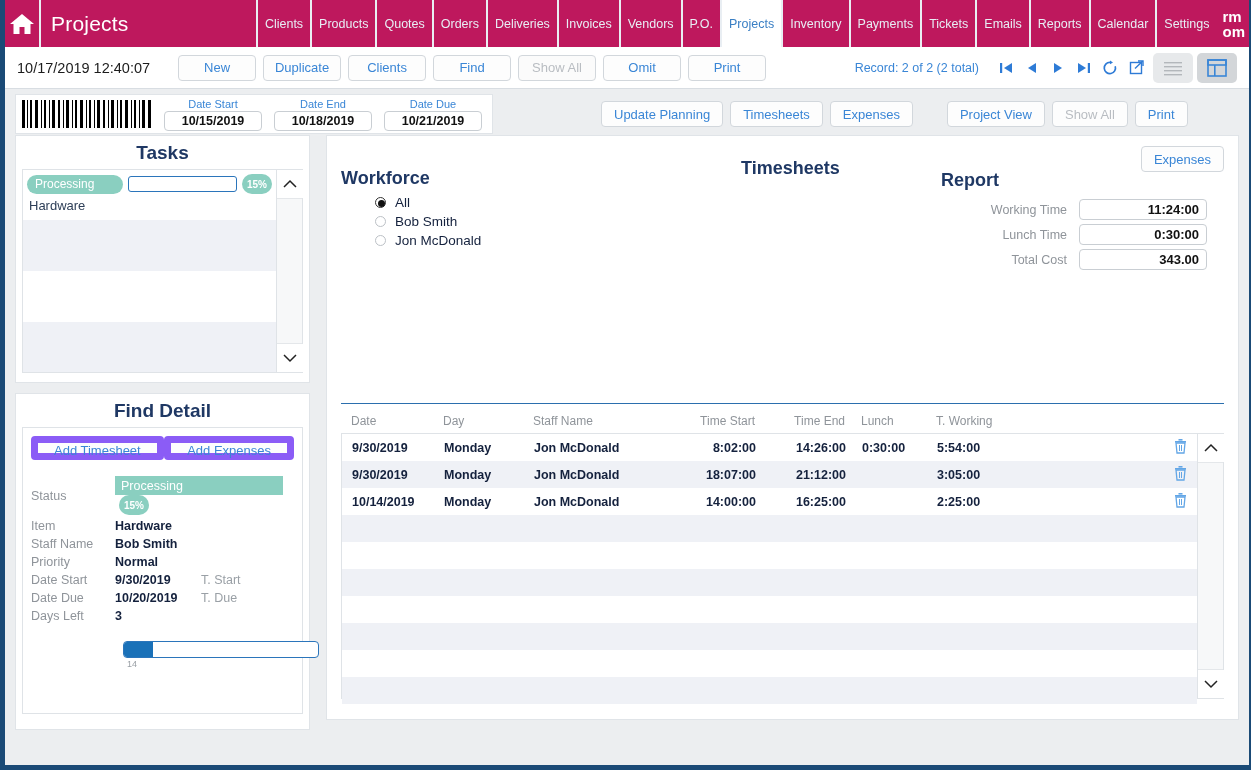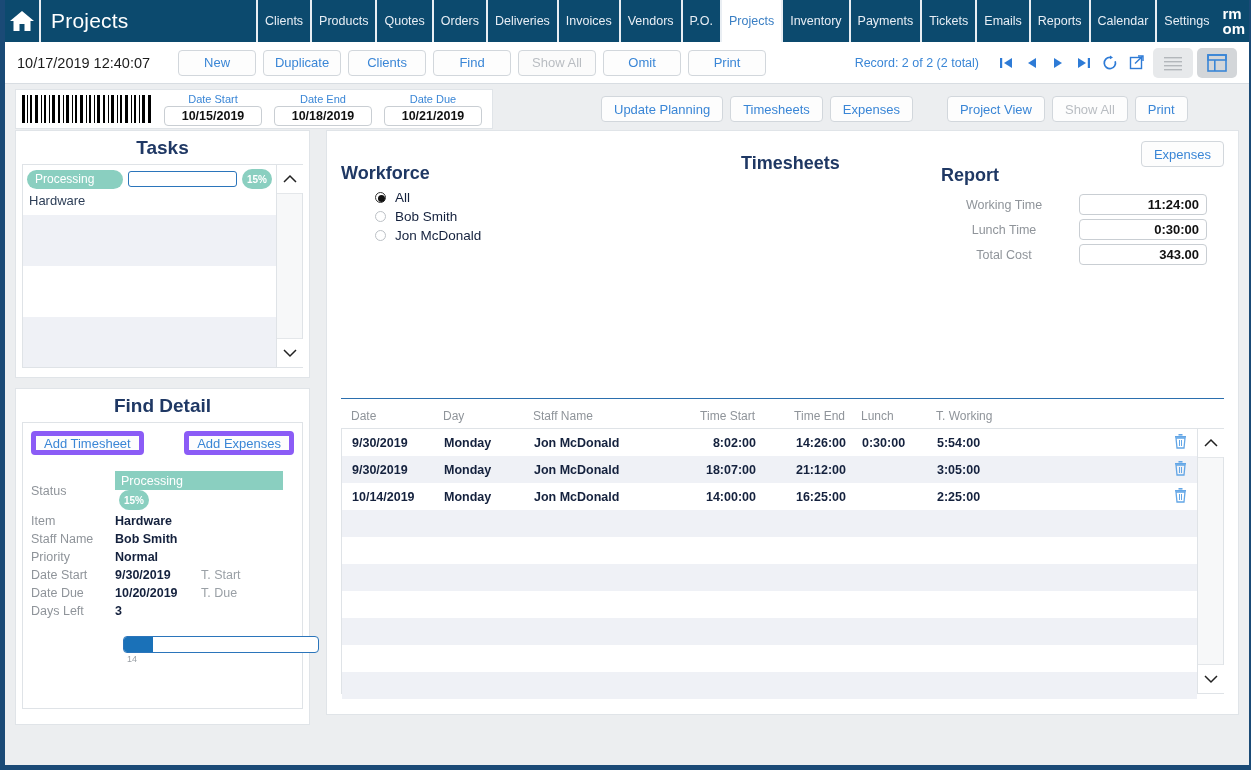--- a/index.html
+++ b/index.html
@@ -14,22 +14,22 @@
     width: 1251px; height: 770px;
     background: #eceef0;
     border-left: 5px solid #1a4a76;
     border-bottom: 5px solid #1a4a76;
     border-right: 2px solid #1a4a76;
     overflow: hidden;
   }
 
   
   .topnav {
-    height: 42px;
-    background: #0c4a6e;
+    height: 47px;
+    background: #be185d;
     display: flex;
     align-items: stretch;
     width: 100%;
     position: relative;
   }
   .home-cell {
     width: 36px;
     display: flex; align-items: center; justify-content: center;
     border-right: 2px solid #e9eef3;
   }
@@ -237,22 +237,22 @@
     cursor: pointer; color: #333;
     background: #fff;
   }
   .vscroll .track { flex: 1; width: 100%; background: #f7f8f9; border-top: 1px solid #e4e7ea; border-bottom: 1px solid #e4e7ea;}
 
   
   .detail-panel { flex: 1; padding: 0 6px 8px; }
   .detail-inner { border: 1px solid #dfe3e7; padding: 8px 8px 10px; height: 287px; }
   .detail-btns { display: flex; justify-content: space-between; margin-bottom: 14px; }
   .d-btn {
-    height: 24px; padding: 0 8px;
-    background: #fdfdfd; border: 5px solid #8b5cf6; border-radius: 4px;
+    height: 24px; padding: 0 16px;
+    background: #fdfdfd; border: 7px solid #8b5cf6; border-radius: 4px;
     color: #3a86d6; font-size: 13px; cursor: pointer;
     font-family: "Liberation Sans", sans-serif;
   }
   .d-table { width: 100%; border-collapse: collapse; }
   .d-table td { font-size: 12.5px; padding: 2px 0; vertical-align: middle; }
   .d-lab { color: #8f949a; width: 84px; }
   .d-val { color: #14213d; font-weight: bold; }
   .d-extra { color: #9aa0a6; font-weight: normal; padding-left: 6px; }
   .status-chip {
     background: #8acfc0; color: #ffffff; font-size: 12.5px;
@@ -295,21 +295,21 @@
   }
   .radio.sel { border-color: #333; }
   .radio.sel::after {
     content: ""; position: absolute; left: 2px; top: 2px;
     width: 7px; height: 7px; border-radius: 50%; background: #111;
   }
   .ts-title { position: absolute; left: 400px; top: 12px; }
   .report-block { position: absolute; left: 600px; top: 24px; width: 340px; }
   .report-rows { margin-top: 8px; }
   .rep-row { display: flex; align-items: center; margin-bottom: 4px; }
-  .rep-lab { width: 138px; text-align: center; font-size: 12.5px; color: #8f949a; padding-right: 12px; }
+  .rep-lab { width: 138px; text-align: right; font-size: 12.5px; color: #8f949a; padding-right: 12px; }
   .rep-val {
     width: 128px; height: 21px; border: 1px solid #c9ced3; border-radius: 4px;
     background: #fff; font-size: 13px; color: #111; font-weight: 600;
     display: flex; align-items: center; justify-content: flex-end; padding-right: 7px;
   }
   .expenses-top-btn {
     position: absolute; right: 0px; top: 0px;
     height: 26px; padding: 0 12px;
     background: #fdfdfd; border: 1px solid #d2d7dc; border-radius: 4px;
     color: #3a86d6; font-size: 13px; cursor: pointer;

